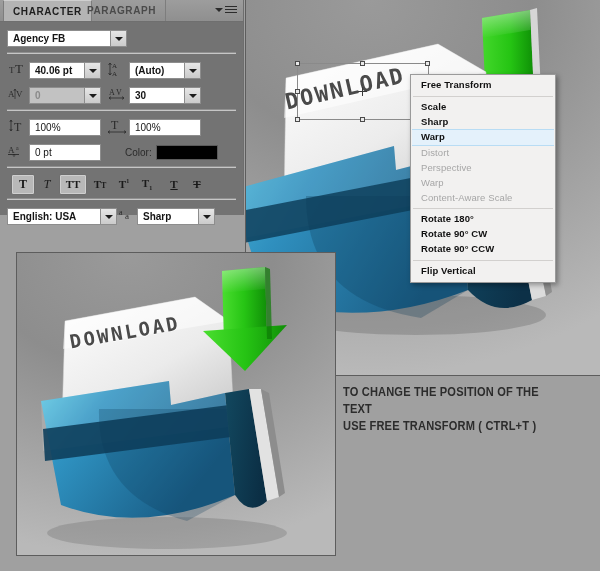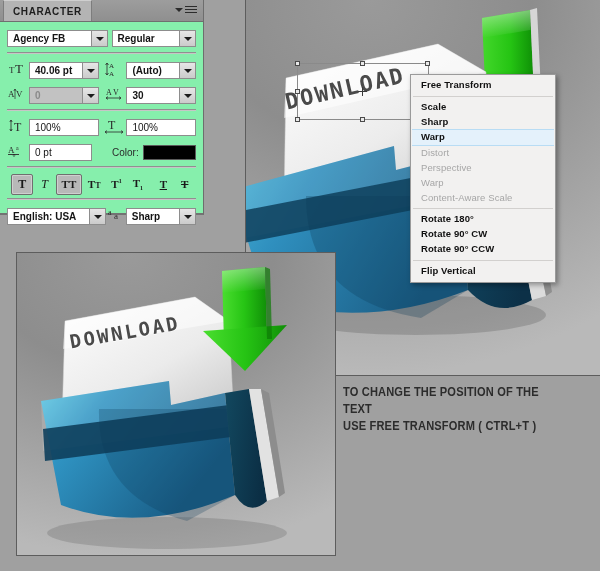--- a/index.html
+++ b/index.html
@@ -7,22 +7,22 @@
     width:600px;height:571px;overflow:hidden;
     background:#a0a0a0;
     font-family:"Liberation Sans", sans-serif;
     position:relative;
     -webkit-font-smoothing:antialiased;
   }
   .stage{position:absolute;left:0;top:0;width:600px;height:571px;}
 
   
   .panel{
-    position:absolute;left:0;top:0;width:204px;height:215px;
-    background:#86efac;
+    position:absolute;left:0;top:0;width:244px;height:215px;
+    background:#737373;
     border-right:1px solid #6d6d6d;
     border-bottom:2px solid #737373;
     box-sizing:border-box;
   }
   .panel-tabs{
     position:relative;height:21px;
     background:linear-gradient(#9d9d9d,#8f8f8f);
     border-bottom:1px solid #6f6f6f;
   }
   .tab{
@@ -302,42 +302,39 @@
 
   <div class="caption">
     <div>TO CHANGE THE POSITION OF THE TEXT</div>
     <div>USE FREE TRANSFORM ( CTRL+T )</div>
   </div>
 
   <div class="panel">
 
     <div class="panel-tabs">
       <div class="tab active">CHARACTER</div>
+      <div class="tab inactive">PARAGRAPH</div>
       <div class="panel-menu-icon">
         <span class="pm-tri"></span>
         <span class="pm-lines">
             <i></i>
             <i></i>
             <i></i>
           </span>
       </div>
     </div>
 
     <div class="panel-body">
 
       <div class="row">
         <div class="combo" style="width:120px;">
           <span>Agency FB</span>
           <span class="arrow"></span>
         </div>
         <div style="width:4px"></div>
-        <div class="combo" style="width:100px;">
-          <span>Regular</span>
-          <span class="arrow"></span>
-        </div>
       </div>
 
       <div class="hr"></div>
 
       <div class="row">
         <div class="ic">
           <svg width="20" height="14" viewBox="0 0 20 14">
               <text x="1" y="12" font-family="Liberation Serif, serif" font-size="9" fill="#2a2a2a">T</text>
               <text x="7" y="12" font-family="Liberation Serif, serif" font-size="13" fill="#2a2a2a">T</text>
             </svg>

